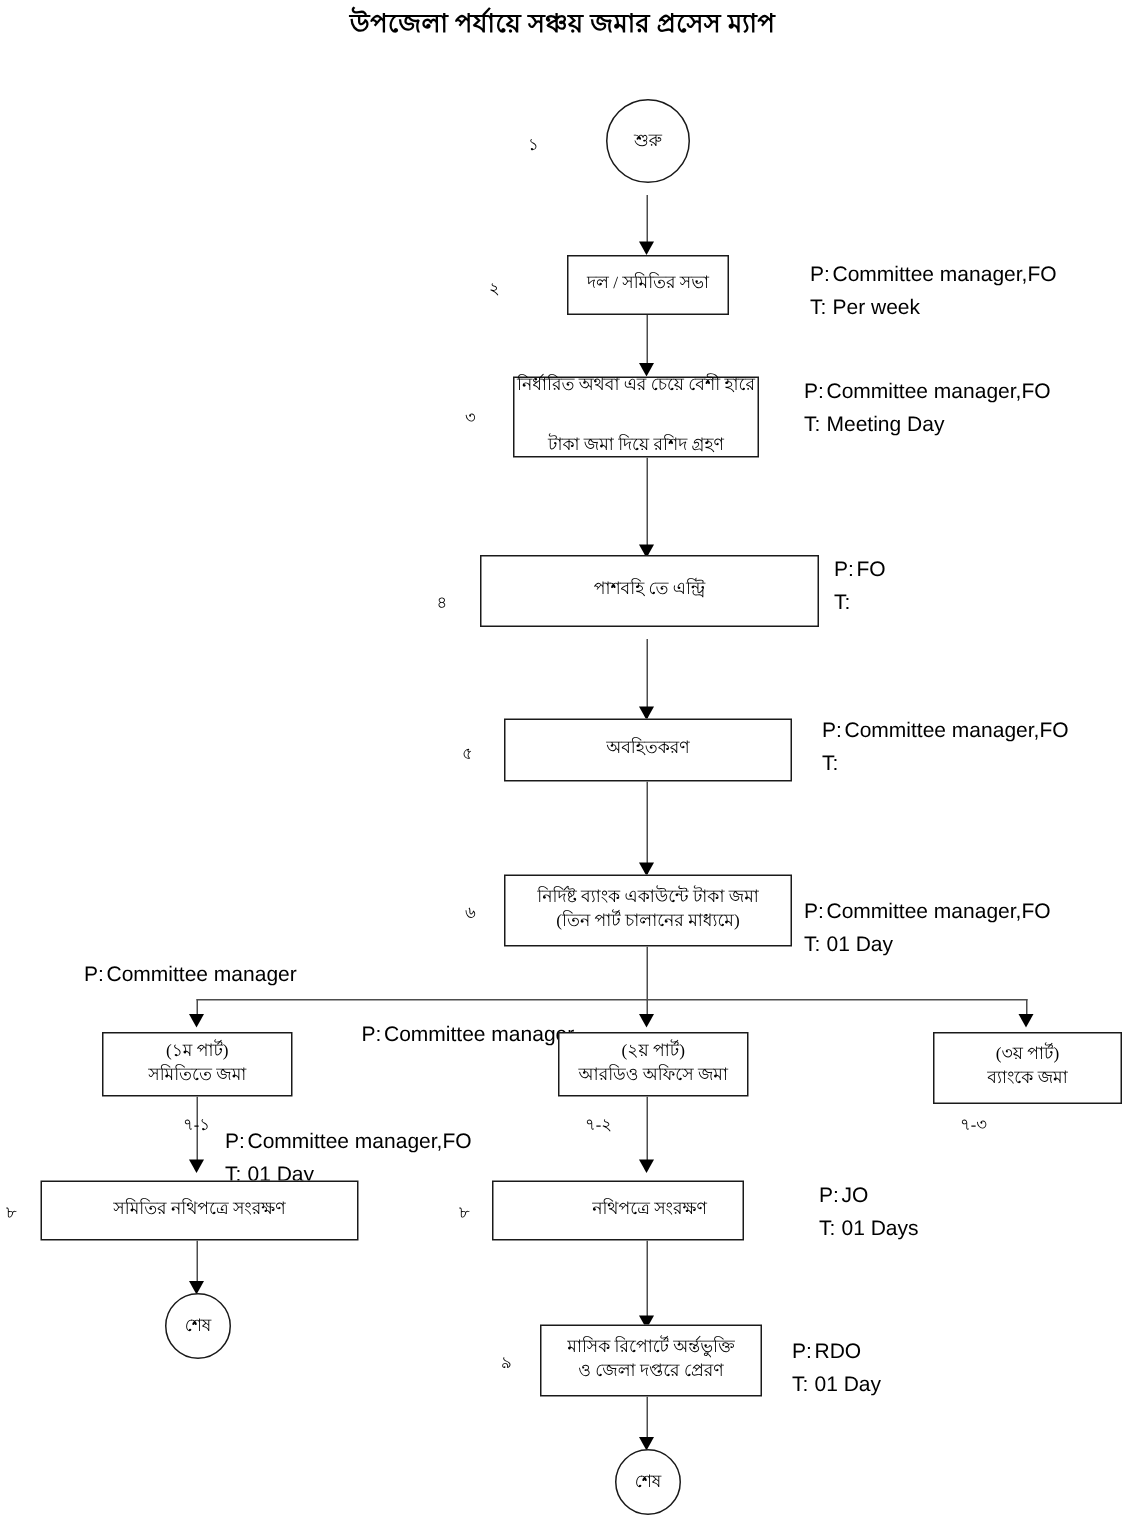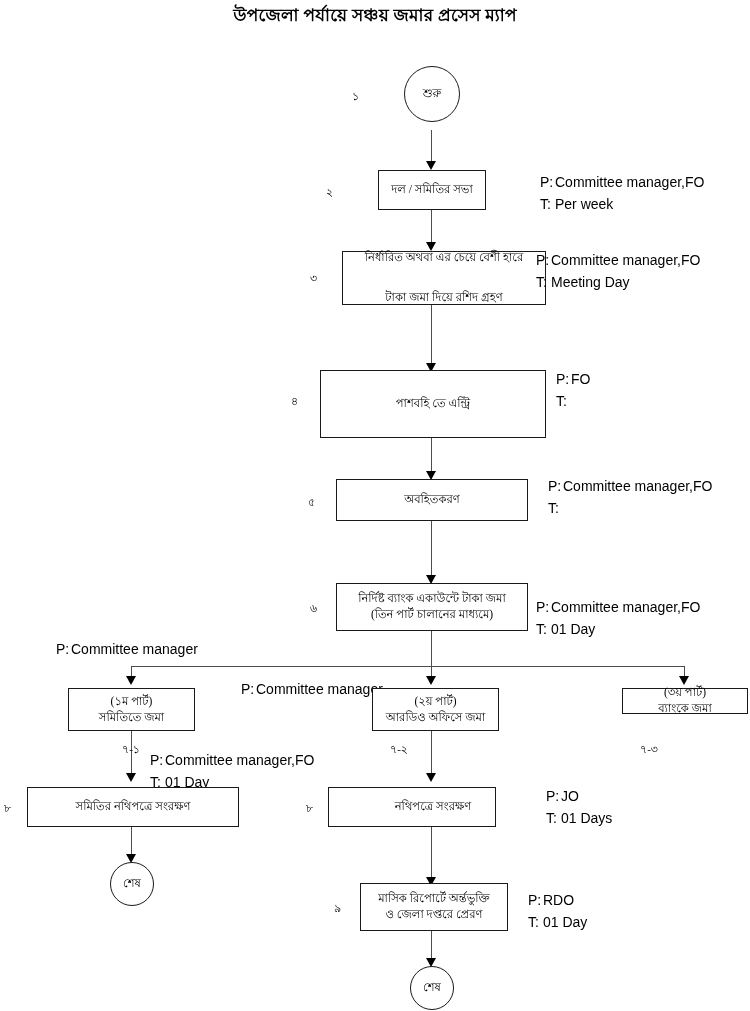--- a/index.html
+++ b/index.html
@@ -152,31 +152,31 @@
 
   <div class="node" style="left:378px; top:170px; width:108px; height:40px;">
     <span class="ln">দল / সমিতির সভা</span>
   </div>
   <div class="stepnum" style="left:326px; top:184px;">২</div>
   <div class="meta" style="left:540px; top:172px;">
     <span class="row"><span class="k">P:</span><span>Committee manager,FO</span></span>
     <span class="row"><span class="k">T:</span><span>Per week</span></span>
   </div>
 
-  <div class="node" style="left:342px; top:251px; width:204px; height:54px;gap:24px;">
+  <div class="node" style="left:342px; top:251px; width:164px; height:54px;gap:24px;">
     <span class="ln">নির্ধারিত অথবা এর চেয়ে বেশী হারে</span>
     <span class="ln">টাকা জমা দিয়ে রশিদ গ্রহণ</span>
   </div>
   <div class="stepnum" style="left:310px; top:270px;">৩</div>
   <div class="meta" style="left:536px; top:250px;">
     <span class="row"><span class="k">P:</span><span>Committee manager,FO</span></span>
     <span class="row"><span class="k">T:</span><span>Meeting Day</span></span>
   </div>
 
-  <div class="node" style="left:320px; top:370px; width:226px; height:68px;">
+  <div class="node" style="left:320px; top:370px; width:226px; height:48px;">
     <span class="ln">পাশবহি তে এন্ট্রি</span>
   </div>
   <div class="stepnum" style="left:291px; top:393px;">৪</div>
   <div class="meta" style="left:556px; top:369px;">
     <span class="row"><span class="k">P:</span><span>FO</span></span>
     <span class="row"><span class="k">T:</span><span></span></span>
   </div>
 
   <div class="node" style="left:336px; top:479px; width:192px; height:42px;">
     <span class="ln">অবহিতকরণ</span>
@@ -209,21 +209,21 @@
     <span class="ln">সমিতিতে জমা</span>
   </div>
   <div class="stepnum" style="left:86px; top:741px;margin-left:36px;">৭-১</div>
 
   <div class="node" style="left:372px; top:688px; width:127px; height:43px;">
     <span class="ln">(২য় পার্ট)</span>
     <span class="ln">আরডিও অফিসে জমা</span>
   </div>
   <div class="stepnum" style="left:390px; top:741px;">৭-২</div>
 
-  <div class="node" style="left:622px; top:688px; width:126px; height:26px;">
+  <div class="node" style="left:622px; top:688px; width:126px; height:48px;">
     <span class="ln">(৩য় পার্ট)</span>
     <span class="ln">ব্যাংকে জমা</span>
   </div>
   <div class="stepnum" style="left:640px; top:741px;">৭-৩</div>
 
   <div class="meta" style="left:150px; top:750px;">
     <span class="row"><span class="k">P:</span><span>Committee manager,FO</span></span>
     <span class="row"><span class="k">T:</span><span>01 Day</span></span>
   </div>
 

